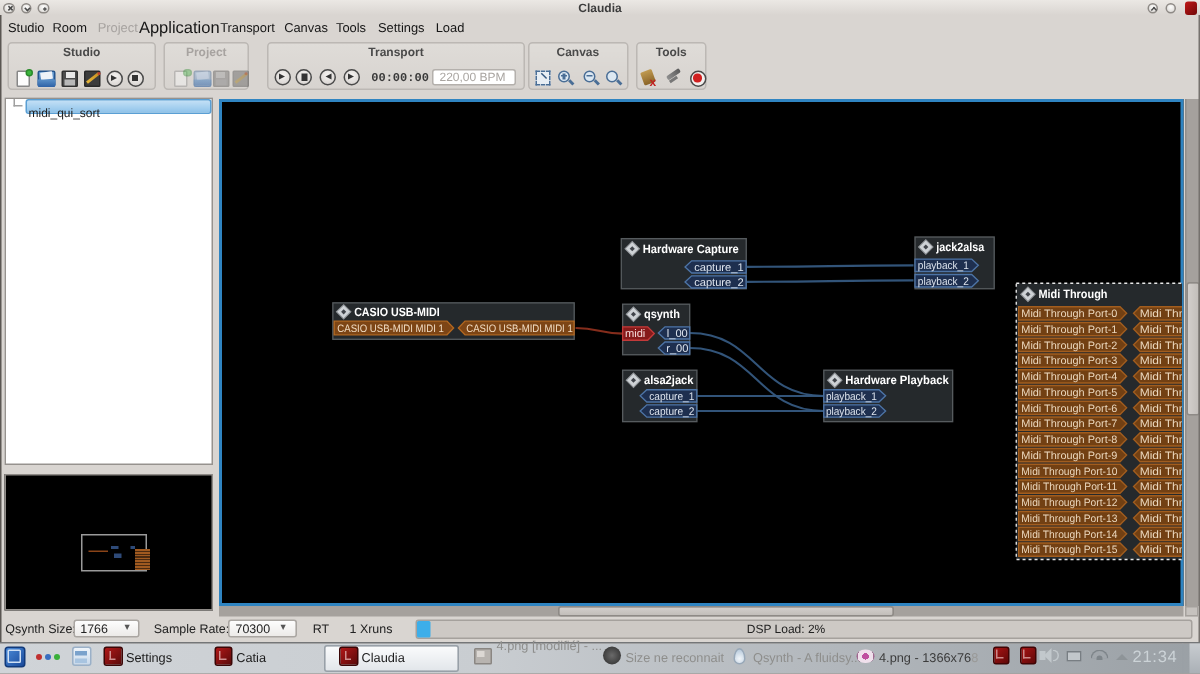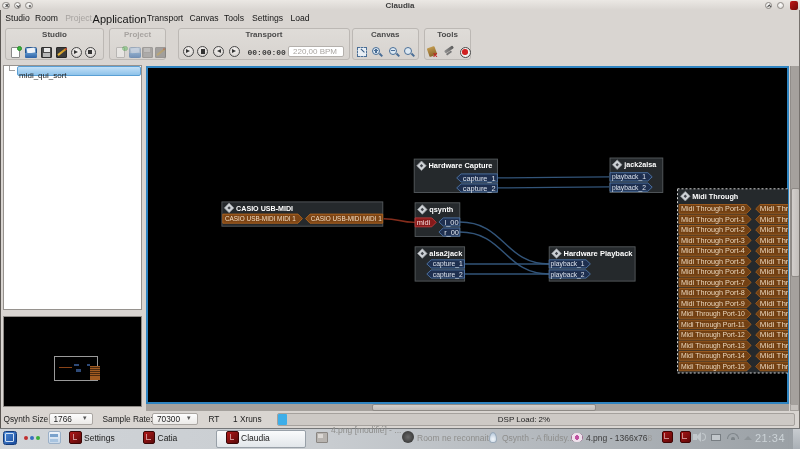--- a/index.html
+++ b/index.html
@@ -294,21 +294,21 @@
 <div class="abs" style="left:146.0px;top:433.5px;width:4.5px;height:6px;border-left:1px solid #d09090;border-bottom:1px solid #d09090"></div>
 <div class="abs" style="left:157.5px;top:433px;font-size:8.5px;color:#1a1a1a">Catia</div>
 <div class="abs" style="left:216px;top:429.5px;width:90px;height:18px;background:linear-gradient(#fafbfc,#e2e6ea);border:1px solid #98a0a8;border-radius:2px"></div>
 <div class="abs" style="left:226px;top:431px;width:12.5px;height:12.5px;border-radius:2px;background:linear-gradient(135deg,#b01818,#5a0a0a);border:0.8px solid #3a0606"></div>
 <div class="abs" style="left:229.5px;top:433.5px;width:4.5px;height:6px;border-left:1px solid #d09090;border-bottom:1px solid #d09090"></div>
 <div class="abs" style="left:241px;top:433px;font-size:8.5px;color:#1a1a1a">Claudia</div>
 <div class="abs" style="left:315.5px;top:431.5px;width:12px;height:11px;background:#b8b4b0;border:1px solid #8a8682;border-radius:1px"></div>
 <div class="abs" style="left:317.5px;top:434px;width:5px;height:4px;background:#dcd8d4"></div>
 <div class="abs" style="left:331px;top:425px;font-size:8.5px;color:#8e8e8c">4.png [modifié] - ...</div>
 <div class="abs" style="left:402px;top:431px;width:12px;height:12px;border-radius:50%;background:radial-gradient(circle,#6a6a6a,#2a2a2a)"></div>
-<div class="abs" style="left:417px;top:433px;font-size:8.5px;color:#8e8e8c">Room ne reconnait</div>
+<div class="abs" style="left:417px;top:433px;font-size:8.5px;color:#8e8e8c">Size ne reconnait</div>
 <div class="abs" style="left:489px;top:431.5px;width:8px;height:11px;background:radial-gradient(circle at 50% 68%,#f2f6fa,#b0c4d8);border-radius:50% 50% 50% 50%/65% 65% 35% 35%;border:0.8px solid #98a8b8"></div>
 <div class="abs" style="left:502px;top:433px;font-size:8.5px;color:#8e8e8c">Qsynth - A fluidsy...</div>
 <div class="abs" style="left:570.5px;top:432.5px;width:12px;height:9.5px;border-radius:50%;background:radial-gradient(circle,#c050a0 0 30%,#f0e0ec 30% 70%,#a06890 70%)"></div>
 <div class="abs" style="left:586px;top:433px;font-size:8.5px;color:#3c3c3c">4.png - 1366x76<span style="color:#9a9a98">8</span></div>
 <div class="abs" style="left:661.5px;top:430.5px;width:11px;height:12.5px;border-radius:2px;background:linear-gradient(135deg,#a81414,#600808);border:0.8px solid #400404"></div>
 <div class="abs" style="left:664.0px;top:433px;width:4.5px;height:5.5px;border-left:1px solid #cc8888;border-bottom:1px solid #cc8888"></div>
 <div class="abs" style="left:679.5px;top:430.5px;width:11px;height:12.5px;border-radius:2px;background:linear-gradient(135deg,#a81414,#600808);border:0.8px solid #400404"></div>
 <div class="abs" style="left:682.0px;top:433px;width:4.5px;height:5.5px;border-left:1px solid #cc8888;border-bottom:1px solid #cc8888"></div>
 <div class="abs" style="left:692.5px;top:433.5px;width:4px;height:6px;background:#c2c8cc"></div>
 <div class="abs" style="left:695.5px;top:431.5px;width:0;height:0;border-right:5px solid #c2c8cc;border-top:5px solid transparent;border-bottom:5px solid transparent"></div>

